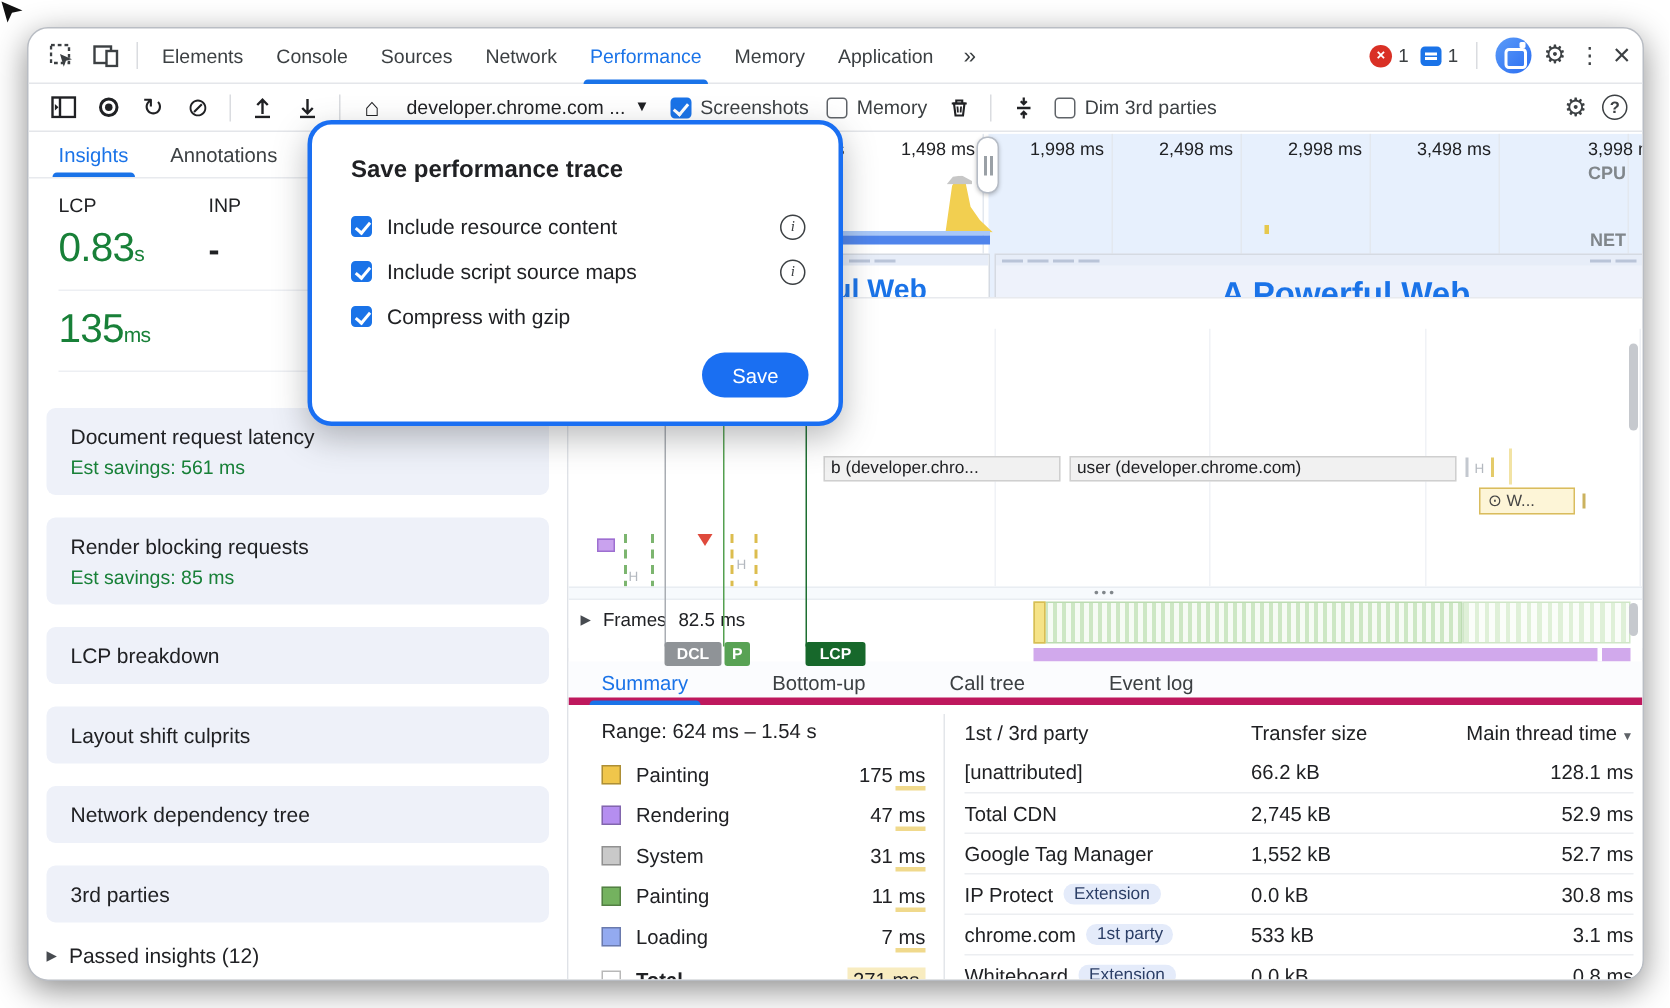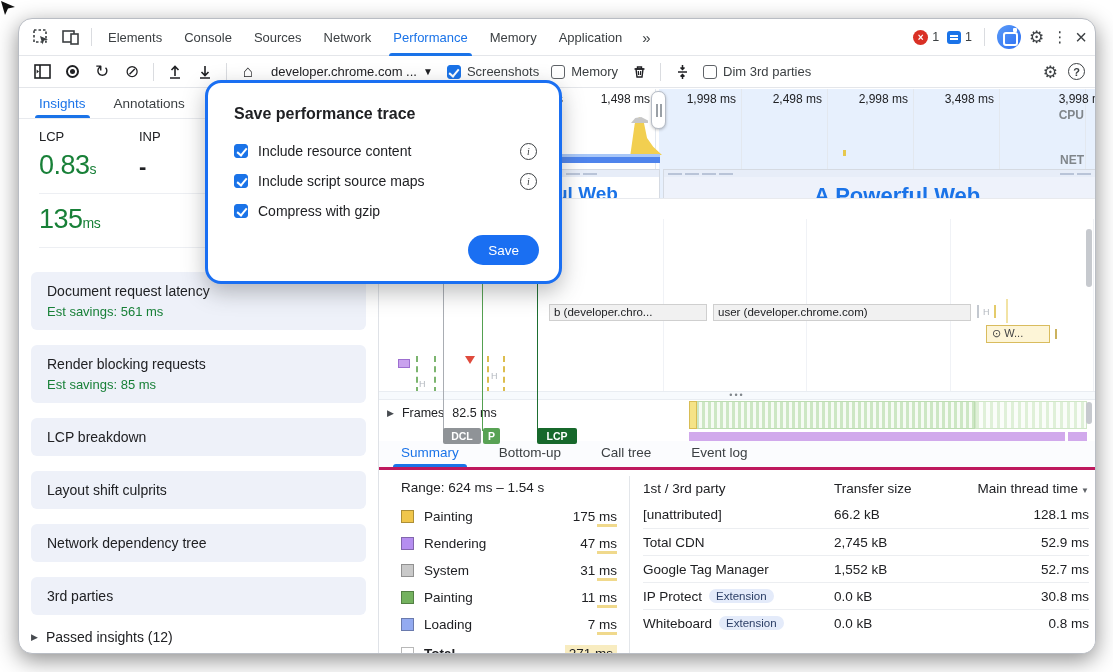--- a/index.html
+++ b/index.html
@@ -112,21 +112,21 @@
   .frlabel { position:absolute; left:8px; top:6px; font-size:12.5px; color:#202124; display:flex; gap:8px; align-items:center; }
   .greens { position:absolute; top:1px; height:28px; border:1px solid #bcdcb2; }
   .g1 { background:repeating-linear-gradient(90deg,#cde7c4 0 3px,#f6fbf4 3px 6px); }
   .g2 { background:repeating-linear-gradient(90deg,#dff0d8 0 3px,#fafdf9 3px 7px); border-color:#cfe6c7; }
   .yellowframe { position:absolute; top:1px; height:28px; width:8px; background:#f5e387; border:1px solid #d8bd55; z-index:2; }
   .mbadge { position:absolute; top:28px; height:16px; color:#fff; font-size:10.5px; font-weight:700; display:flex; align-items:center; justify-content:center; border-radius:2px; z-index:6; }
   .purplebar { position:absolute; top:343px; height:9px; left:310px; width:398px; background:#d1a9ec; }
   .purplebar i { position:absolute; left:376px; top:0; bottom:0; width:3px; background:#fff; }
 
   
-  .btabs { position:absolute; left:0; right:0; top:352px; height:29px; background:#fbfcfe; border-bottom:3px solid #be185d; display:flex; align-items:flex-end; padding:0 22px; gap:40px; }
+  .btabs { position:absolute; left:0; right:0; top:352px; height:29px; background:#fbfcfe; border-bottom:5px solid #be185d; display:flex; align-items:flex-start; padding:0 22px; gap:56px; }
   .btab { font-size:13.5px; color:#3c4043; position:relative; height:29px; display:flex; align-items:center; }
   .btab.active { color:#1a73e8; font-weight:500; }
   .btab.active::after { content:""; position:absolute; left:-8px; right:-8px; bottom:0; height:3px; background:#1a73e8; border-radius:3px 3px 0 0; }
 
   
   .summary { position:absolute; left:0; right:0; top:381px; bottom:0; background:#fff; overflow:hidden; }
   .range { position:absolute; left:22px; top:10px; font-size:13.5px; color:#202124; }
   .lrow { position:absolute; left:22px; width:216px; height:20px; display:flex; align-items:center; }
   .sw { width:13px; height:13px; border:1px solid rgba(0,0,0,.28); margin-right:10px; flex:0 0 auto; }
   .lname { font-size:13.5px; color:#202124; }
@@ -483,20 +483,28 @@
             <div class="prow">
               <span class="c-name">
                   <span>IP Protect</span>
                   <span class="pill">Extension</span>
                 </span>
               <span class="c-size">0.0 kB</span>
               <span class="c-time">30.8 ms</span>
             </div>
             <div class="prow">
               <span class="c-name">
+                  <span>chrome.com</span>
+                  <span class="pill">1st party</span>
+                </span>
+              <span class="c-size">533 kB</span>
+              <span class="c-time">3.1 ms</span>
+            </div>
+            <div class="prow">
+              <span class="c-name">
                   <span>Whiteboard</span>
                   <span class="pill">Extension</span>
                 </span>
               <span class="c-size">0.0 kB</span>
               <span class="c-time">0.8 ms</span>
             </div>
           </div>
         </div>
 
       </div>

